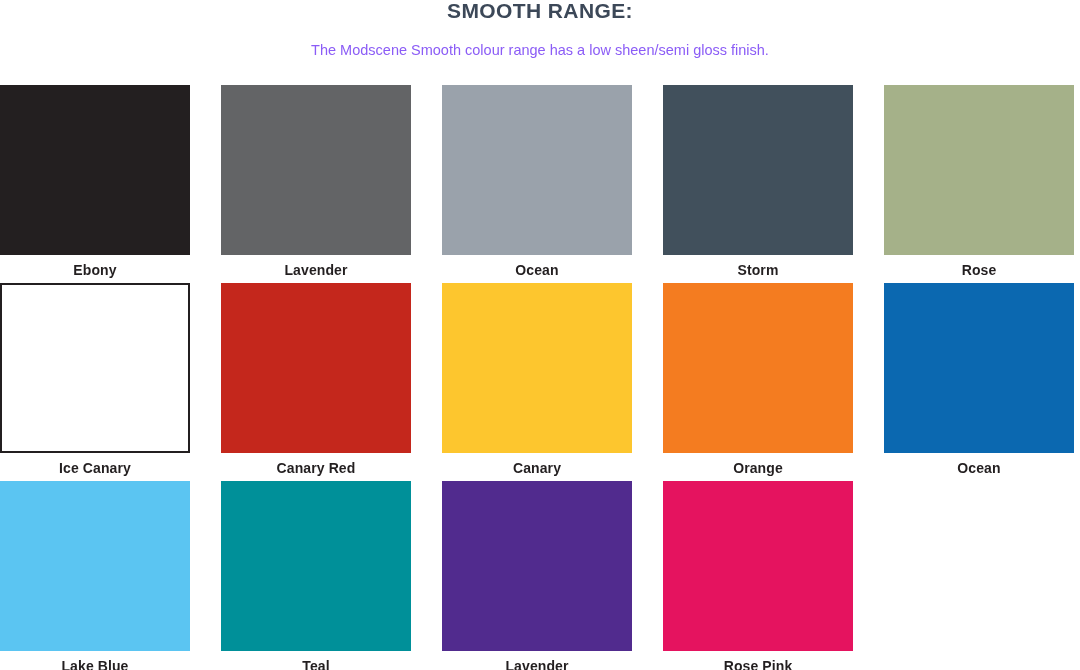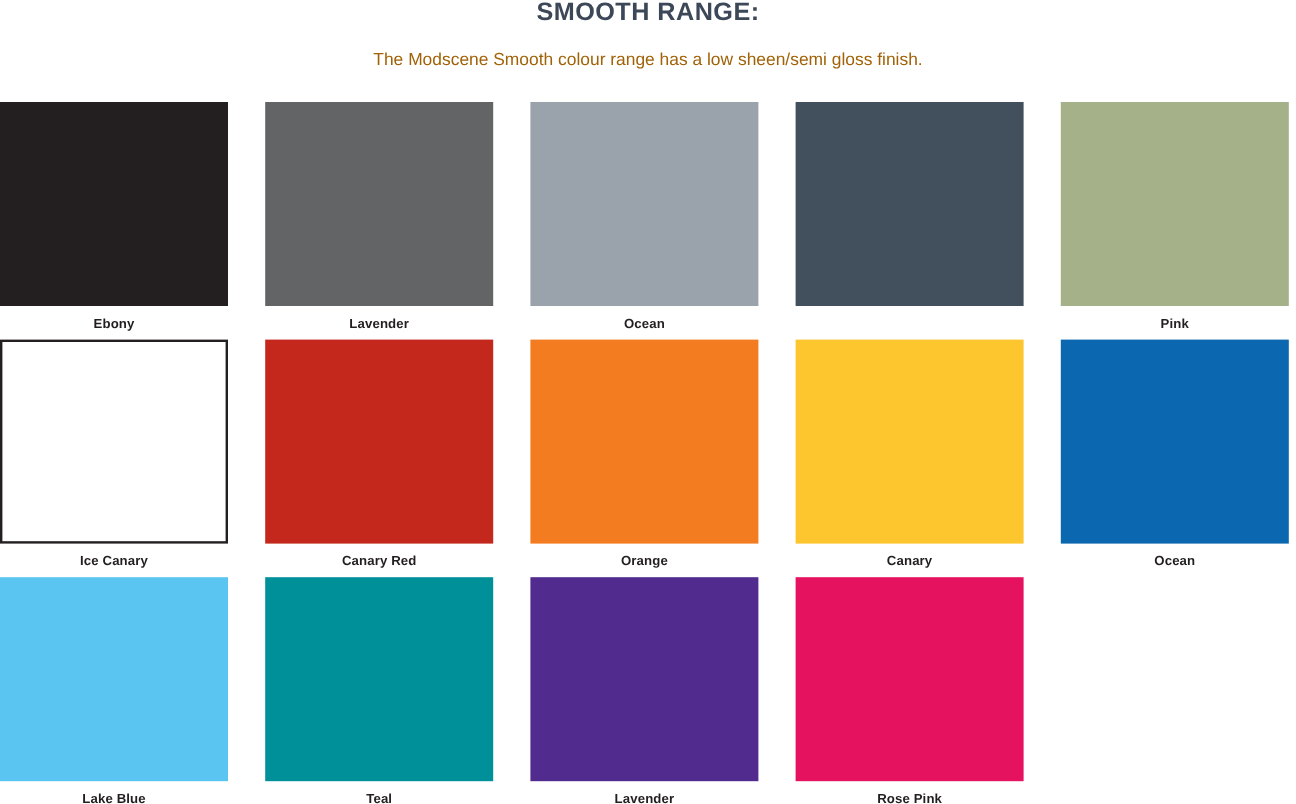--- a/index.html
+++ b/index.html
@@ -34,21 +34,21 @@
     color: #3c4858;
     line-height: 22px;
     height: 20px;
     overflow: hidden;
     text-align: center;
   }
   .page-subtitle {
     margin: 0;
     font-size: 14.5px;
     font-weight: normal;
-    color: #a16207;
+    color: #8b5cf6;
     line-height: 20px;
     padding-top: 20px;
     text-align: center;
   }
   .swatch-grid {
     position: absolute;
     top: 85px;
     left: 0;
     width: 1270px;
     display: grid;
@@ -68,21 +68,21 @@
     box-sizing: border-box;
   }
   .swatch-chip.bordered {
     border: 2px solid #231f20;
     background: #ffffff;
   }
   .swatch-label {
     display: block;
     width: 190px;
     text-align: center;
-    font-size: 11px;
+    font-size: 14px;
     font-weight: bold;
     color: #231f20;
     line-height: 14px;
     padding-top: 8px;
     letter-spacing: 0.1px;
   }
 </style>
 </head>
 <body>
 
@@ -101,40 +101,41 @@
       <div class="swatch-cell">
         <div class="swatch-chip" style="background: rgb(99, 100, 102);"></div>
         <span class="swatch-label">Lavender</span>
       </div>
       <div class="swatch-cell">
         <div class="swatch-chip" style="background: rgb(154, 162, 171);"></div>
         <span class="swatch-label">Ocean</span>
       </div>
       <div class="swatch-cell">
         <div class="swatch-chip" style="background: rgb(65, 80, 92);"></div>
+        <span class="swatch-label">Storm</span>
       </div>
       <div class="swatch-cell">
         <div class="swatch-chip" style="background: rgb(165, 177, 137);"></div>
-        <span class="swatch-label">Pink</span>
+        <span class="swatch-label">Rose</span>
       </div>
       <div class="swatch-cell">
         <div class="swatch-chip bordered" style="background: rgb(255, 255, 255);"></div>
         <span class="swatch-label">Ice Canary</span>
       </div>
       <div class="swatch-cell">
         <div class="swatch-chip" style="background: rgb(196, 39, 28);"></div>
         <span class="swatch-label">Canary Red</span>
       </div>
       <div class="swatch-cell">
+        <div class="swatch-chip" style="background: rgb(253, 198, 46);"></div>
+        <span class="swatch-label">Canary</span>
+      </div>
+      <div class="swatch-cell">
         <div class="swatch-chip" style="background: rgb(244, 124, 32);"></div>
         <span class="swatch-label">Orange</span>
-      </div>
-      <div class="swatch-cell">
-        <div class="swatch-chip" style="background: rgb(253, 198, 46);"></div>
-        <span class="swatch-label">Canary</span>
       </div>
       <div class="swatch-cell">
         <div class="swatch-chip" style="background: rgb(11, 104, 176);"></div>
         <span class="swatch-label">Ocean</span>
       </div>
       <div class="swatch-cell">
         <div class="swatch-chip" style="background: rgb(91, 197, 242);"></div>
         <span class="swatch-label">Lake Blue</span>
       </div>
       <div class="swatch-cell">

